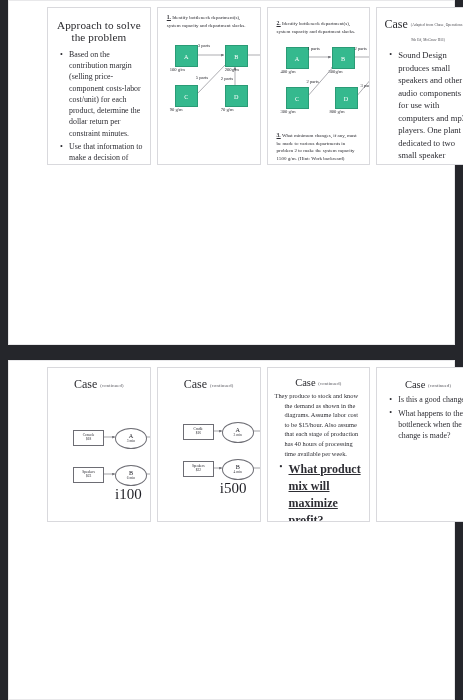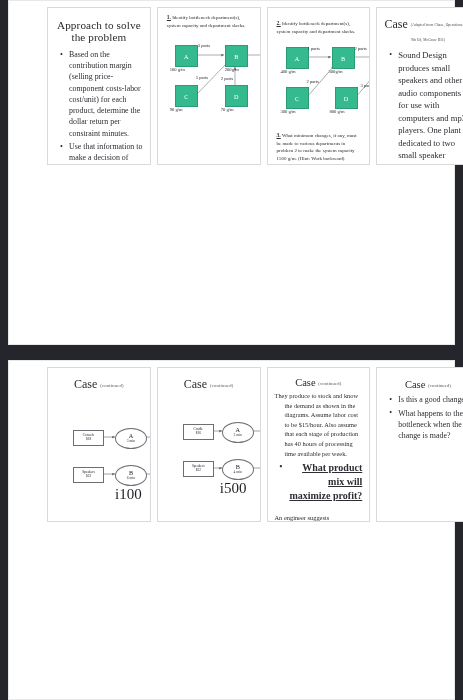--- a/index.html
+++ b/index.html
@@ -97,21 +97,21 @@
   }
   ul.bul > li:before {
     content: "\2022";
     position: absolute;
     left: -8px;
     top: -0.5px;
     font-size: 8px;
     color: #2d2d33;
   }
   ul.bul.big > li { font-size: 8.6px; line-height: 1.46; }
-  ul.bul.tiny > li { font-size: 10px; line-height: 1.4; text-align: right; }
+  ul.bul.tiny > li { font-size: 12px; line-height: 1.4; }
   .numq {
     font-size: 5.0px;
     line-height: 1.5;
     color: #2d2d33;
     margin: 0 0 4px 2px;
   }
   .numq .n {
     font-weight: bold;
     text-decoration: underline;
     font-size: 5.6px;

